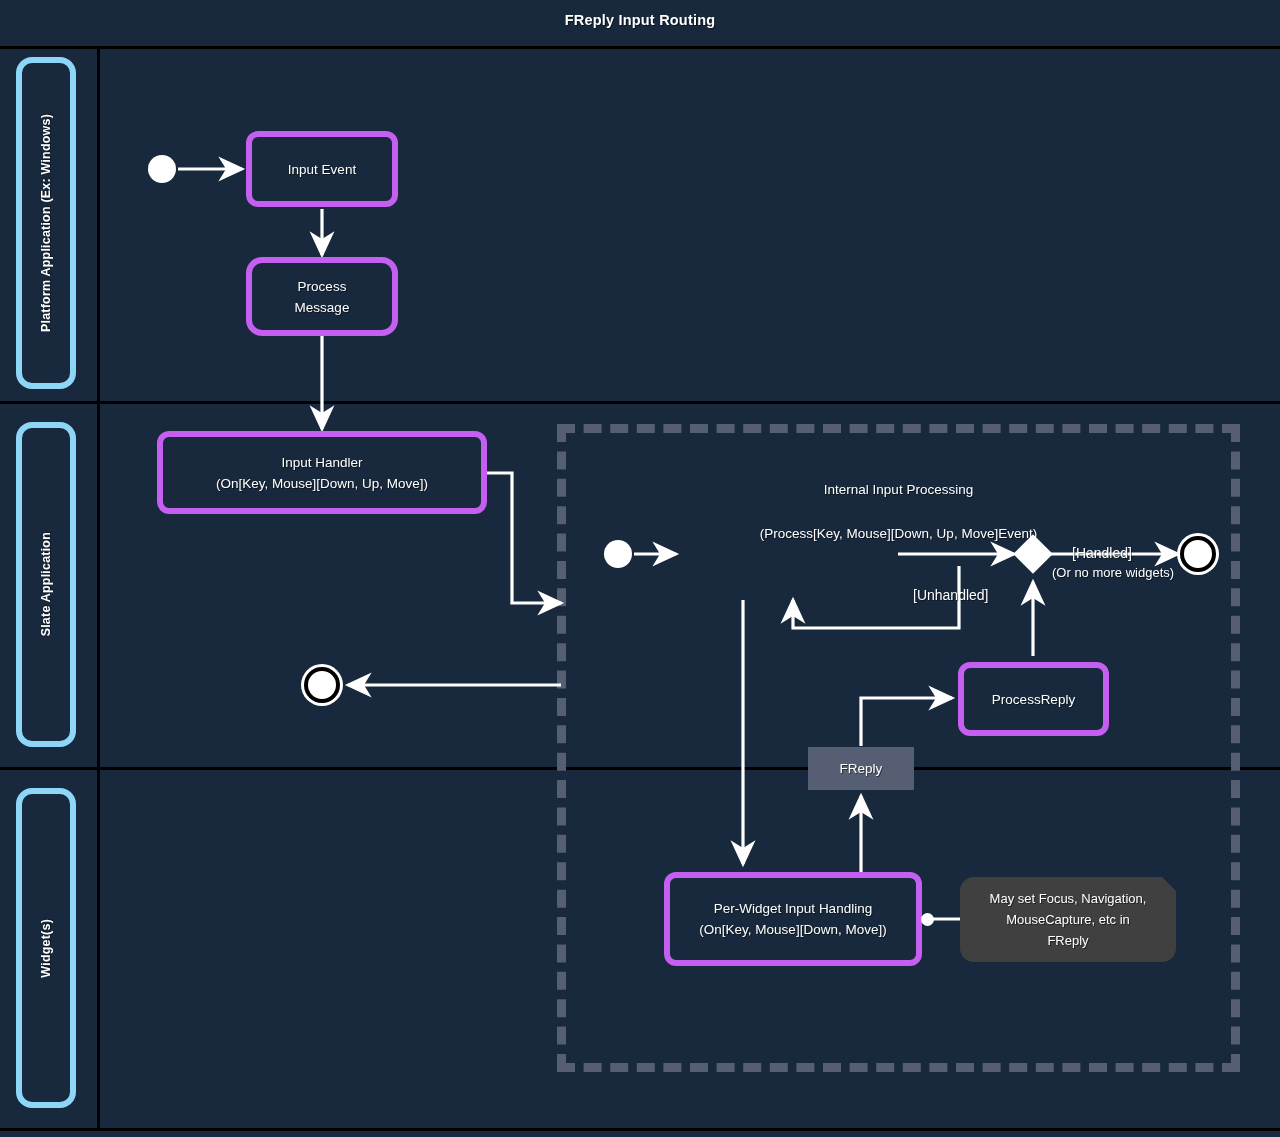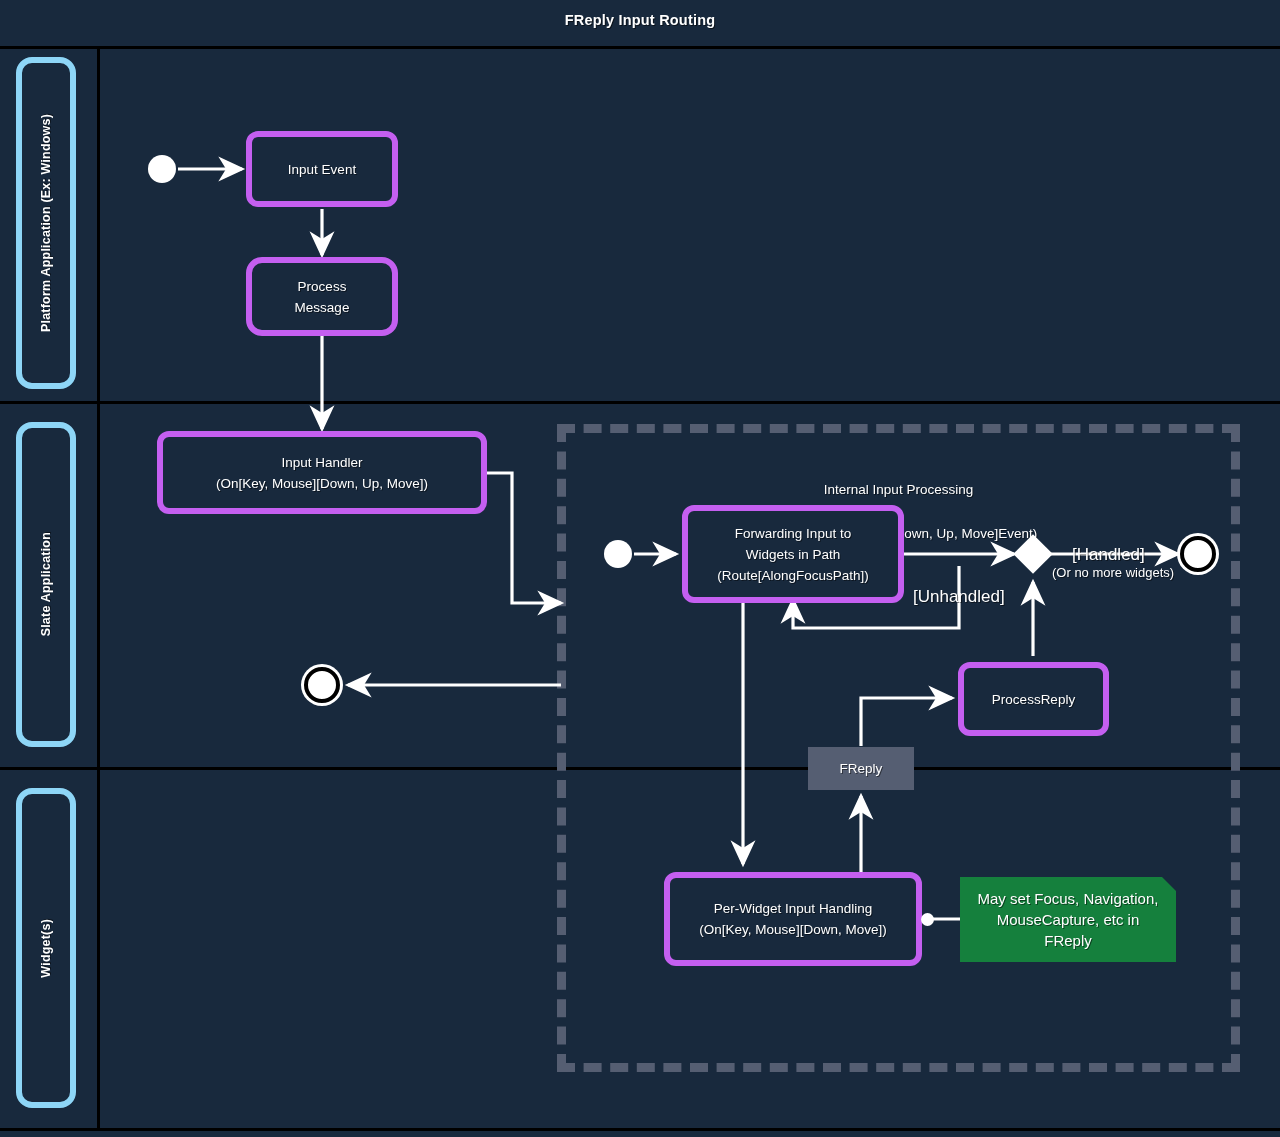--- a/index.html
+++ b/index.html
@@ -110,32 +110,33 @@
     justify-content: center;
     color: #ffffff;
     font-size: 13.5px;
     text-shadow: 1px 1px 0 rgba(0,0,0,0.5);
   }
 
   
   .note-node {
     position: absolute;
     box-sizing: border-box;
-    background: #15803d;
-    color: #ffffff;
-    font-size: 15px;
+    background: #404040;
+    color: #ffffff;
+    font-size: 13px;
     line-height: 21px;
     text-align: center;
     white-space: pre-line;
     display: flex;
     align-items: center;
     justify-content: center;
     padding: 6px 10px;
     clip-path: polygon(0 0, calc(100% - 14px) 0, 100% 14px, 100% 100%, 0 100%);
     text-shadow: 1px 1px 0 rgba(0,0,0,0.5);
+    border-radius: 14px;
   }
   .note-anchor {
     position: absolute;
     width: 13px;
     height: 13px;
     border-radius: 50%;
     background: #ffffff;
   }
 
   
@@ -163,21 +164,21 @@
     width: 28px;
     height: 28px;
     background: #ffffff;
     transform: rotate(45deg);
   }
 
   
   .edge-label {
     position: absolute;
     color: #ffffff;
-    font-size: 17px;
+    font-size: 14px;
     white-space: nowrap;
     text-shadow: 1px 1px 0 rgba(0,0,0,0.5);
   }
   .edge-label.small {
     font-size: 13px;
   }
 
   
   svg.wires {
     position: absolute;
@@ -264,23 +265,20 @@
   <div class="node" style="left:246px; top:257px; width:152px; height:79px;border-radius:16px;">Process
 Message</div>
 
   <div class="node" style="left:157px; top:431px; width:330px; height:83px;">Input Handler
 (On[Key, Mouse][Down, Up, Move])</div>
 
   <div class="end-node" style="left:304px; top:667px;"></div>
 
   <div class="start-node" style="left:604px; top:540px;"></div>
 
-  <div class="node" style="left:682px; top:505px; width:222px; height:98px;">Forwarding Input to
-Widgets in Path
-(Route[AlongFocusPath])</div>
 
   <div class="decision" style="left:1019px; top:540px;"></div>
 
   <div class="end-node" style="left:1180px; top:536px;"></div>
 
   <div class="edge-label" style="left:1072px; top:545px;">[Handled]</div>
   <div class="edge-label small" style="left:1052px; top:565px;">(Or no more widgets)</div>
   <div class="edge-label" style="left:913px; top:587px;">[Unhandled]</div>
 
   <div class="node" style="left:958px; top:662px; width:151px; height:74px;">ProcessReply</div>

